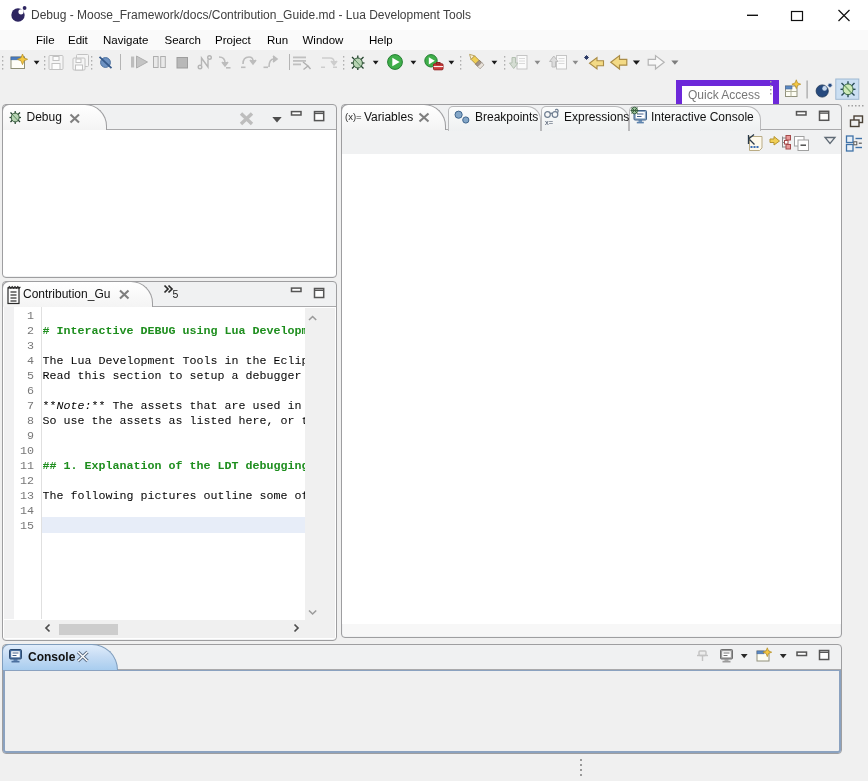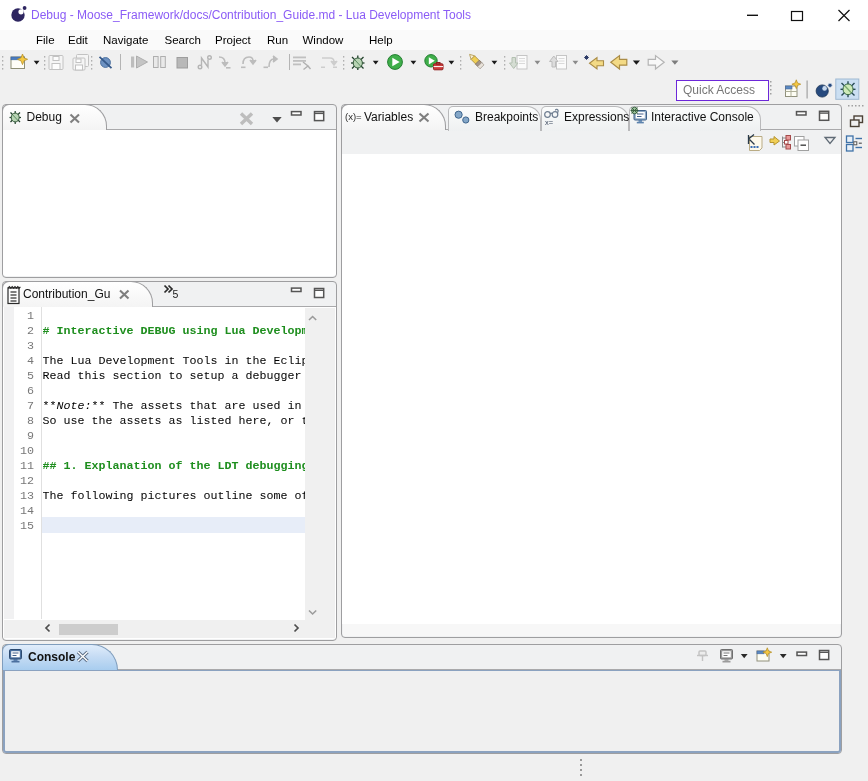--- a/index.html
+++ b/index.html
@@ -1,23 +1,23 @@
 <!DOCTYPE html>
 <html><head><meta charset="utf-8"><style>
 html,body{margin:0;padding:0;}
 body{width:868px;height:781px;position:relative;background:#f0f0f0;overflow:hidden;
   font-family:"Liberation Sans",sans-serif;-webkit-font-smoothing:antialiased;}
 .abs{position:absolute;}
 #titlebar{left:0;top:0;width:868px;height:30px;background:#ffffff;}
-#title-text{left:31px;top:8px;font-size:12px;color:#8b5cf6;}
+#title-text{left:31px;top:8px;font-size:12px;color:#404040;}
 #menubar{left:0;top:30px;width:868px;height:21px;background:#fafafa;}
 .mi{top:34px;font-size:11.5px;color:#000;margin-left:31px;}
 #toolrow{left:0;top:50px;width:868px;height:28px;background:#f0f0f0;}
 #row2{left:0;top:78px;width:868px;height:25px;background:#f0f0f0;}
-#qa{left:676px;top:80px;width:85px;height:19px;background:#fff;border:1px solid #6d28d9;
+#qa{left:676px;top:80px;width:85px;height:19px;background:#fff;border:6px solid #6d28d9;
    font-size:12px;color:#777;padding-left:6px;line-height:19px;}
 .panel{position:absolute;border:1px solid #9e9ea0;border-radius:4px;background:#f0f1f2;}
 #p-debug{left:2px;top:104px;width:333px;height:172px;}
 #p-edit{left:2px;top:281px;width:333px;height:358px;}
 #p-vars{left:341px;top:104px;width:499px;height:532px;}
 #p-cons{left:2px;top:644px;width:838px;height:108px;}
 .pcontent{position:absolute;background:#fff;}
 .tab-sel{position:absolute;background:linear-gradient(#ffffff,#f4f4f4);border:1px solid #9e9ea0;border-bottom:none;
   border-radius:7px 22px 0 0;}
 .tabline{position:absolute;height:1px;background:#a9a9ab;}

